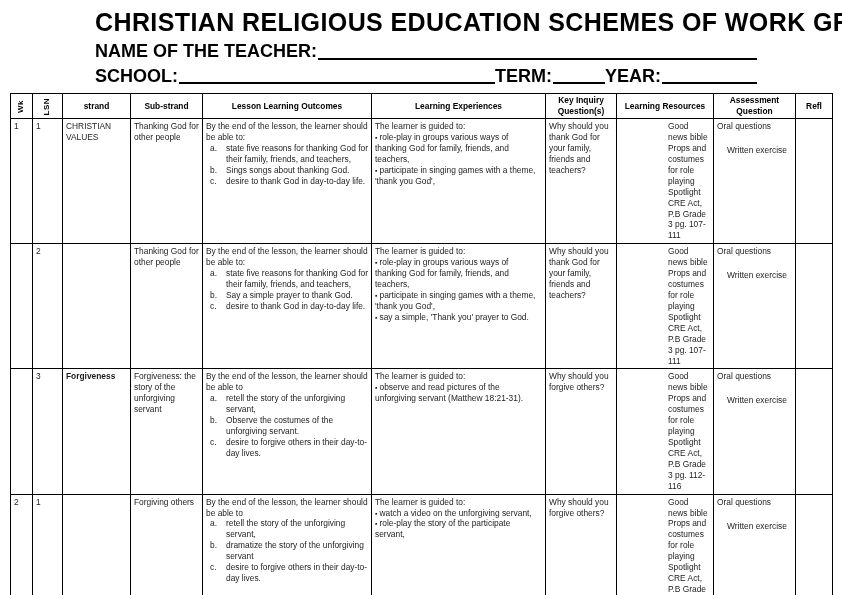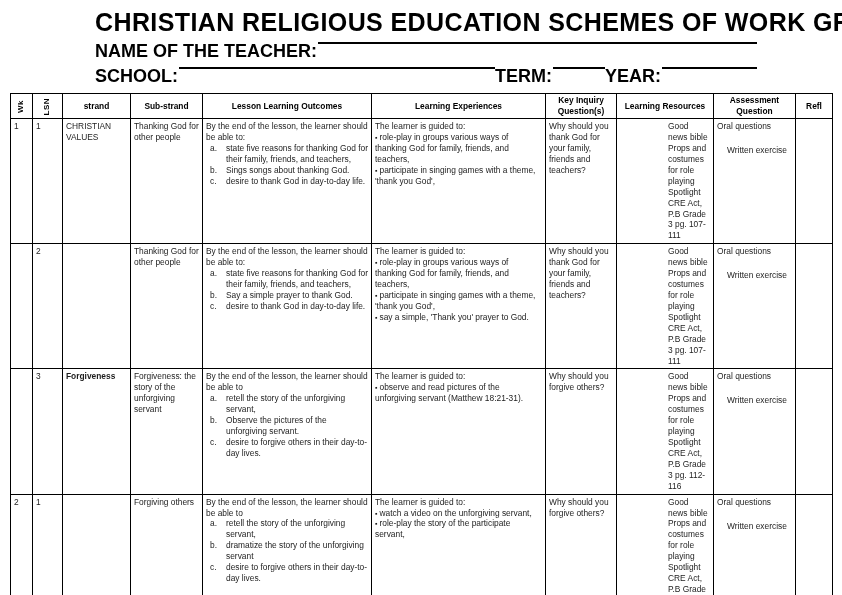--- a/index.html
+++ b/index.html
@@ -8,21 +8,21 @@
     width:842px; height:595px;
     font-family:"Liberation Sans", sans-serif;
     color:#111; position:relative; overflow:hidden;
   }
   .doc-header { margin:8px 10px 0 95px; width:662px; }
   .doc-title {
     font-size:25px; font-weight:bold; letter-spacing:0.4px;
     color:#000; line-height:1.15; white-space:nowrap;
   }
   .fill-line {
-    display:flex; margin-top:5px;
+    display:flex; align-items:flex-end; margin-top:5px;
     font-size:18px; font-weight:bold; color:#000; line-height:1.1; white-space:nowrap;
   }
   .uline { border-bottom:2.5px solid #000; height:2px; margin-bottom:2px; }
   .uline.grow { flex:1; }
   .uline.term { width:52px; }
   .uline.year { width:95px; }
   .lbl { padding-right:1px; }
 
   table.scheme {
     margin:7px 10px 0 10px; width:822px;
@@ -197,21 +197,21 @@
       <td class="bold">Forgiveness</td>
       <td>Forgiveness: the story of the unforgiving servant</td>
       <td>
         <span class="outcome-intro">By the end of the lesson, the learner should be able to</span>
         <span class="outcome-item">
             <span class="outcome-marker">a.</span>
             <span class="outcome-text">retell the story of the unforgiving servant,</span>
           </span>
         <span class="outcome-item">
             <span class="outcome-marker">b.</span>
-            <span class="outcome-text">Observe the pictures of the unforgiving servant.</span>
+            <span class="outcome-text">Observe the costumes of the unforgiving servant.</span>
           </span>
         <span class="outcome-item">
             <span class="outcome-marker">c.</span>
             <span class="outcome-text">desire to forgive others in their day-to-day lives.</span>
           </span>
       </td>
       <td>
         <span class="exp-intro">The learner is guided to:</span>
         <span class="exp-item"><span class="exp-bullet">▪</span><span>observe and read pictures of the unforgiving servant (Matthew 18:21-31).</span></span>
       </td>

